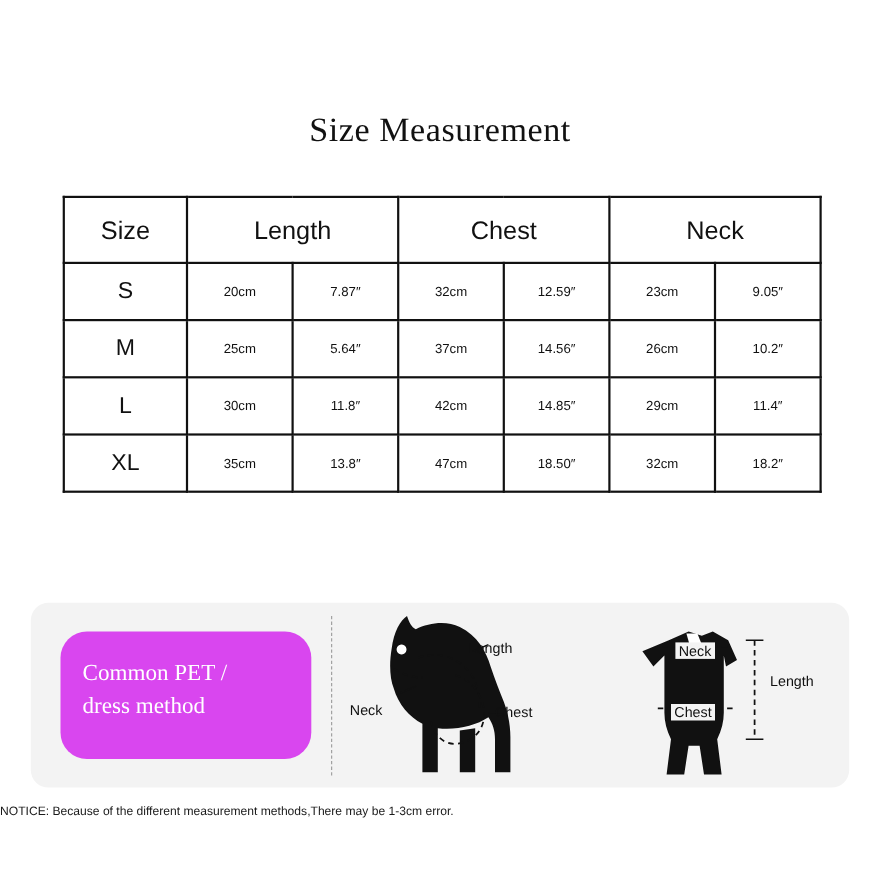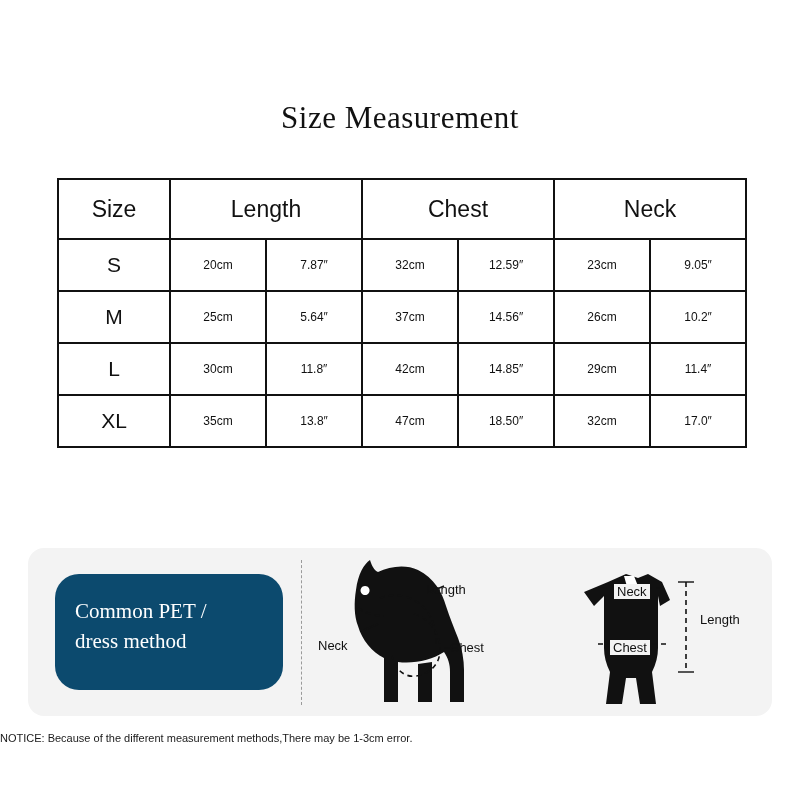--- a/index.html
+++ b/index.html
@@ -74,21 +74,21 @@
     height: 168px;
     background: #f3f3f3;
     border-radius: 16px;
   }
   .badge {
     position: absolute;
     left: 55px;
     top: 574px;
     width: 228px;
     height: 116px;
-    background: #0c4a6e;
+    background: #d946ef;
     border-radius: 24px;
     color: #ffffff;
     font-family: "Liberation Serif", serif;
     font-size: 21px;
     line-height: 30px;
     padding: 22px 18px 0 20px;
     box-sizing: border-box;
   }
   .divider {
     position: absolute;
@@ -183,21 +183,21 @@
           <td>29cm</td>
           <td>11.4″</td>
         </tr>
         <tr>
           <td class="size-cell">XL</td>
           <td>35cm</td>
           <td>13.8″</td>
           <td>47cm</td>
           <td>18.50″</td>
           <td>32cm</td>
-          <td>17.0″</td>
+          <td>18.2″</td>
         </tr>
       </tbody>
     </table>
   </div>
 
   <div class="panel"></div>
 
   <div class="badge">
     <div>Common PET /</div>
     <div>dress method</div>

